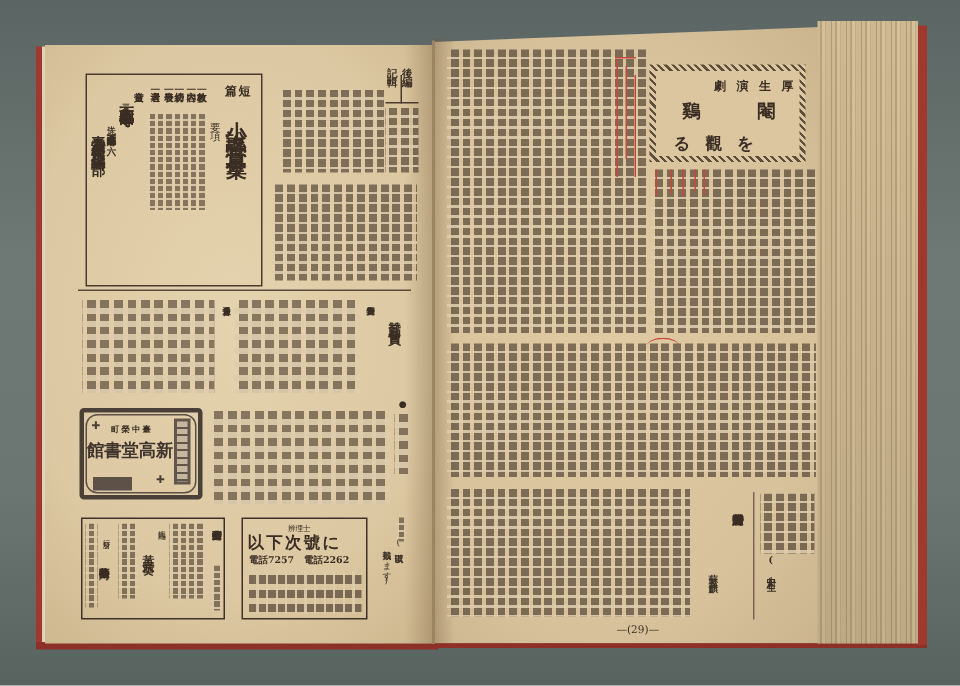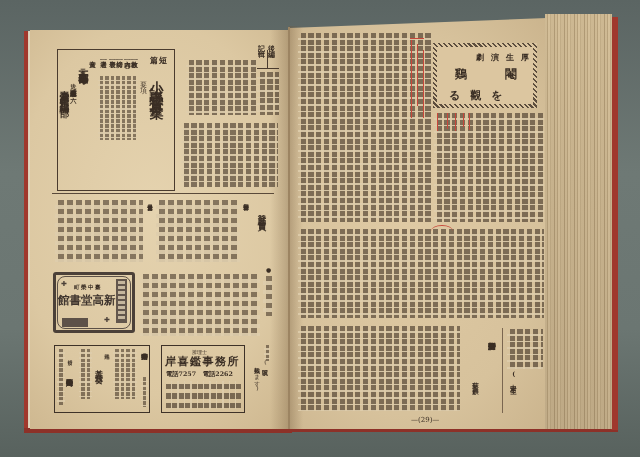--- a/index.html
+++ b/index.html
@@ -140,21 +140,21 @@
 <div class="tx small" style="left:113px;top:349px;width:24px;height:50px;"></div>
 <div class="v" style="left:104px;top:350px;font-size:5px;">編輯人</div>
 <div class="v b" style="left:95px;top:363px;font-size:8px;letter-spacing:3px;">黃宗葵</div>
 <div class="tx small" style="left:79px;top:349px;width:13px;height:50px;"></div>
 <div class="v" style="left:67px;top:356px;font-size:5px;">發行所</div>
 <div class="v b" style="left:66px;top:373px;font-size:7px;">臺灣藝術社</div>
 <div class="tx small" style="left:57px;top:349px;width:8px;height:56px;"></div>
 
 <div class="box" style="left:161px;top:345px;width:84px;height:68px;"></div>
 <div class="abs" style="left:192px;top:349px;font-size:5px;">辨理士</div>
-<div class="abs b" style="left:165px;top:356px;font-size:11px;letter-spacing:1.5px;line-height:1;">岸喜鑑事務所</div>
+<div class="abs b" style="left:165px;top:356px;font-size:11px;letter-spacing:1.5px;line-height:1;">以下次號に</div>
 <div class="abs b" style="left:166px;top:371px;font-size:6.3px;line-height:1;white-space:nowrap;"><span>電話7257</span>&nbsp;&nbsp;&nbsp;<span>電話2262</span></div>
 <div class="txh" style="left:166px;top:381px;width:75px;height:28px;"></div>
 
 <div class="tx" style="left:298px;top:33px;width:133px;height:189px;"></div>
 <div class="tx" style="left:434px;top:113px;width:110px;height:109px;"></div>
 <div class="tx" style="left:298px;top:229px;width:246px;height:89px;"></div>
 <div class="tx" style="left:298px;top:326px;width:162px;height:85px;"></div>
 <div class="tx" style="left:507px;top:329px;width:36px;height:40px;"></div>
 
 <div class="title-box"></div>

